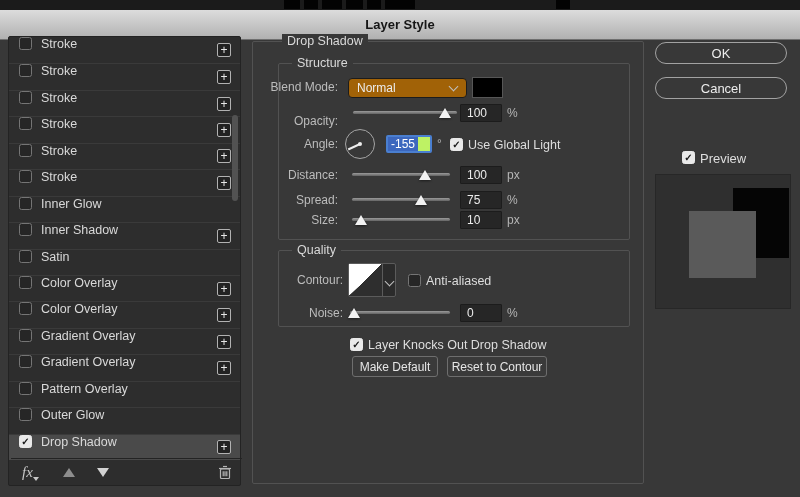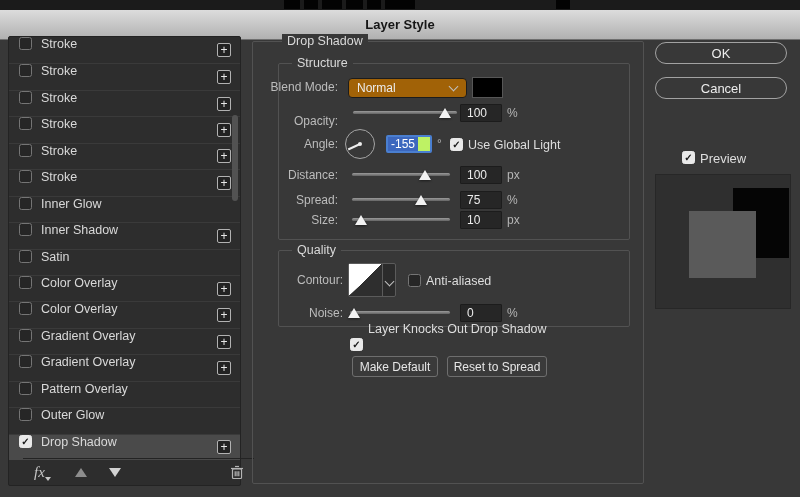--- a/index.html
+++ b/index.html
@@ -34,21 +34,21 @@
 
   
   .cb { width:13px; height:13px; border:1px solid #757575; border-radius:2.5px;
     background:#262626; flex:none; font-size:10px; line-height:11px; text-align:center;
     color:#161616; font-weight:700; }
   .cb.checked { background:#e9e9e9; border-color:#e9e9e9; }
   .cb.checked::after { content:"✓"; }
 
   .scroll-thumb { right:2px; top:78px; width:6px; height:86px; background:#525252; border-radius:3px; }
 
-  .sidebar-footer { position:absolute; left:14px; bottom:0; width:100%; height:27px;
+  .sidebar-footer { position:absolute; left:2px; bottom:0; width:100%; height:27px;
     border-top:1px solid #232323; display:flex; align-items:center; }
   .fx-ico { margin-left:11px; font-size:15px; font-style:italic; color:#c7c7c7;
     font-family:"Liberation Serif", serif; position:relative; }
   .fx-ico i { position:absolute; right:-6px; bottom:0px; width:0; height:0; font-style:normal;
     border-left:3px solid transparent; border-right:3px solid transparent; border-top:4px solid #c7c7c7; }
   .arrow { width:0; height:0; border-left:6px solid transparent; border-right:6px solid transparent; }
   .arrow.up { border-bottom:9px solid #8d8d8d; margin-left:30px; position:relative; }
   .arrow.down { border-top:9px solid #d2d2d2; margin-left:22px; }
 
   
@@ -291,23 +291,23 @@
   <div class="abs check-label" style="left:426px;top:274px;">Anti-aliased</div>
 
   <div class="abs flabel" style="left:262px;top:306px;width:81px;">Noise:</div>
   <div class="abs slider" style="left:350px;top:311px;width:100px;">
     <div class="thumb" style="left: 4%;"></div>
   </div>
   <div class="abs value-box" style="left:460px;top:304px;">0</div>
   <div class="abs unit" style="left:507px;top:306px;">%</div>
 
   <div class="abs cb checked" style="left:350px;top:338px;"></div>
-  <div class="abs check-label" style="left:368px;top:322px;">Layer Knocks Out Drop Shadow</div>
+  <div class="abs check-label" style="left:368px;top:338px;">Layer Knocks Out Drop Shadow</div>
   <div class="abs def-btn" style="left:352px;top:356px;width:86px;">Make Default</div>
-  <div class="abs def-btn" style="left:447px;top:356px;width:100px;">Reset to Spread</div>
+  <div class="abs def-btn" style="left:447px;top:356px;width:100px;">Reset to Contour</div>
 
   <div class="abs pill" style="left:655px;top:42px;">OK</div>
   <div class="abs pill" style="left:655px;top:77px;">Cancel</div>
   <div class="abs cb checked" style="left:682px;top:151px;"></div>
   <div class="abs check-label" style="left:700px;top:151px;font-size:13px;">Preview</div>
 
   <div class="abs preview-box">
     <div class="abs" style="left: 77px; top: 13px; width: 56px; height: 70px; background: rgb(5, 5, 5);"></div>
     <div class="abs" style="left: 33px; top: 36px; width: 67px; height: 67px; background: rgb(90, 90, 90);"></div>
   </div>

